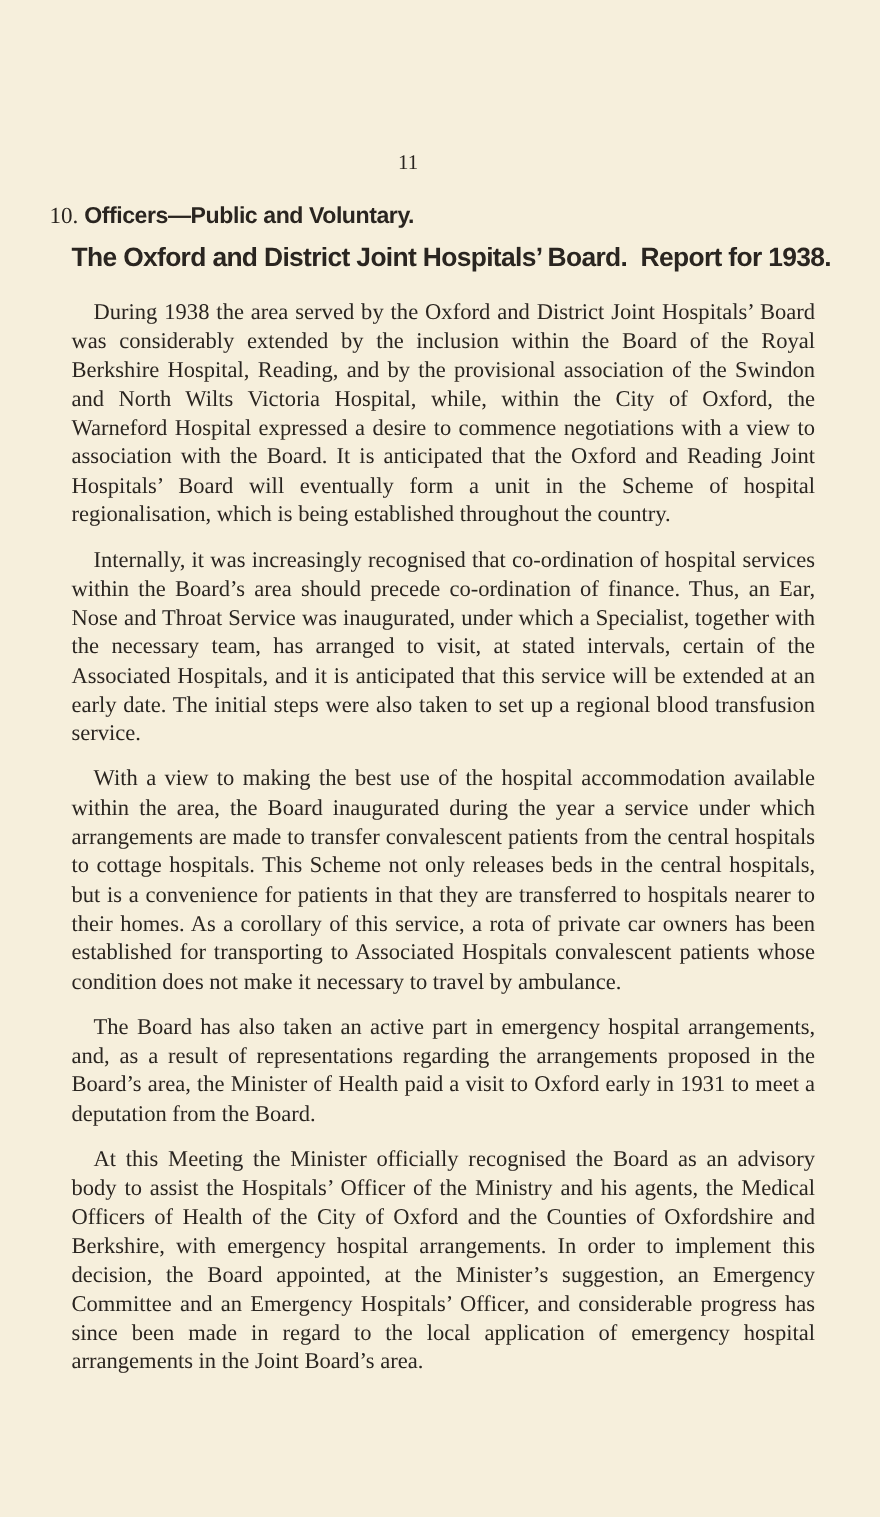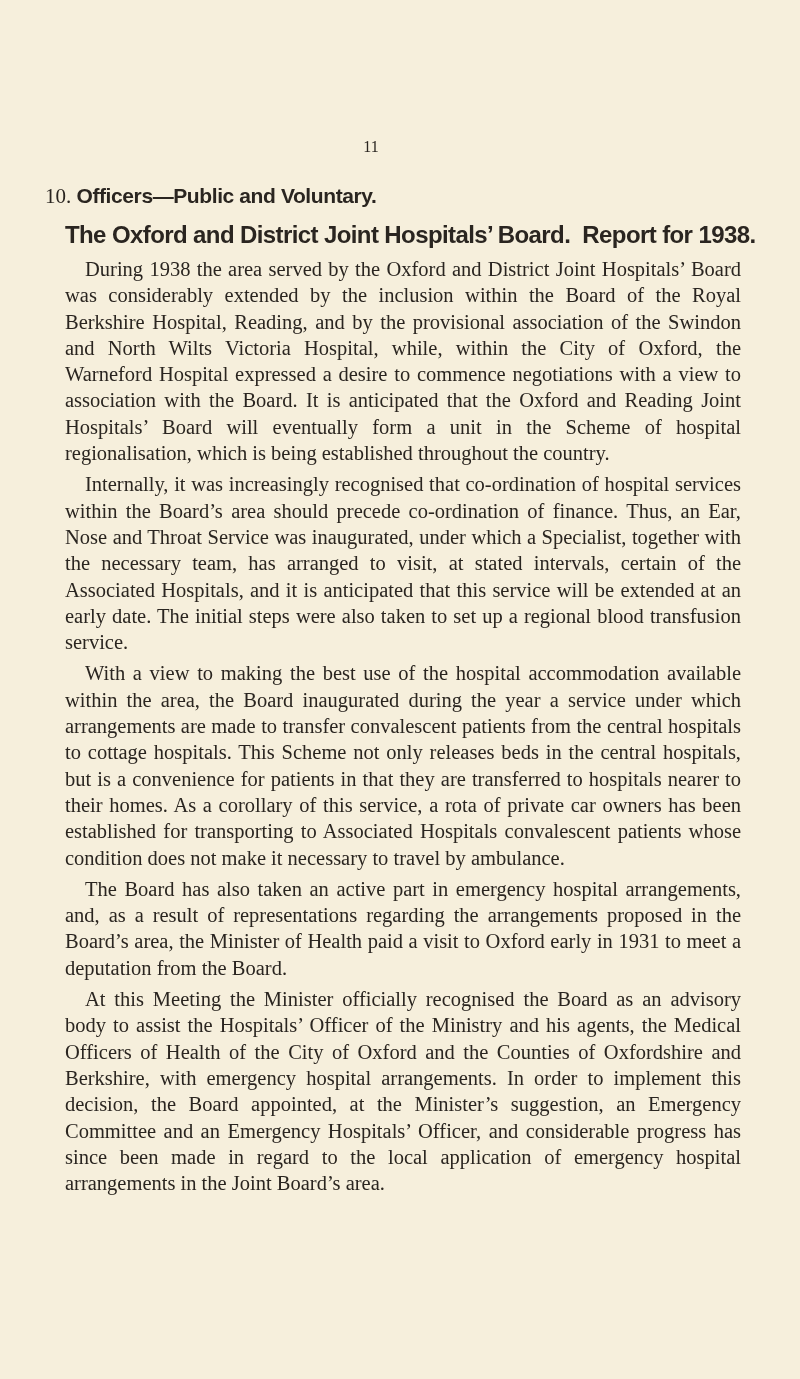--- a/index.html
+++ b/index.html
@@ -6,41 +6,41 @@
   body {
     width: 800px; height: 1379px;
     background: #f6efdc;
     color: #2a2520;
     font-family: "Liberation Serif", "DejaVu Serif", serif;
     position: relative;
     overflow: hidden;
   }
   .page-number {
     position: absolute; left: 0; width: 742px; top: 138px;
-    text-align: center; font-size: 16px;
+    text-align: center; font-size: 19px;
   }
   .h-section {
     position: absolute; left: 45px; top: 184px;
     font-size: 21px;
   }
   .h-section .num { font-weight: normal; text-align: center; }
   .h-section .t {
     font-family: "Liberation Sans Narrow", "Liberation Sans", "DejaVu Sans", sans-serif;
     font-weight: bold; font-stretch: condensed; letter-spacing: -0.4px;
   }
   .h-sub {
     position: absolute; left: 65px; top: 221px;
     font-family: "Liberation Sans", "DejaVu Sans", sans-serif;
     font-weight: bold; font-size: 24px; letter-spacing: -0.6px;
   }
   .body {
     position: absolute; left: 65px; top: 256px; width: 676px;
     font-size: 20.5px; line-height: 26.3px; text-align: justify;
   }
-  .body p { margin: 0 0 5px 0; text-indent: 20px; }
+  .body p { margin: 15px 0 5px 0; text-indent: 20px; }
 </style>
 </head>
 <body>
 
 <div class="page-number">11</div>
 
 <div class="h-section">
   <span class="num">10.</span>
   <span class="t">Officers—Public and Voluntary.</span>
 </div>

